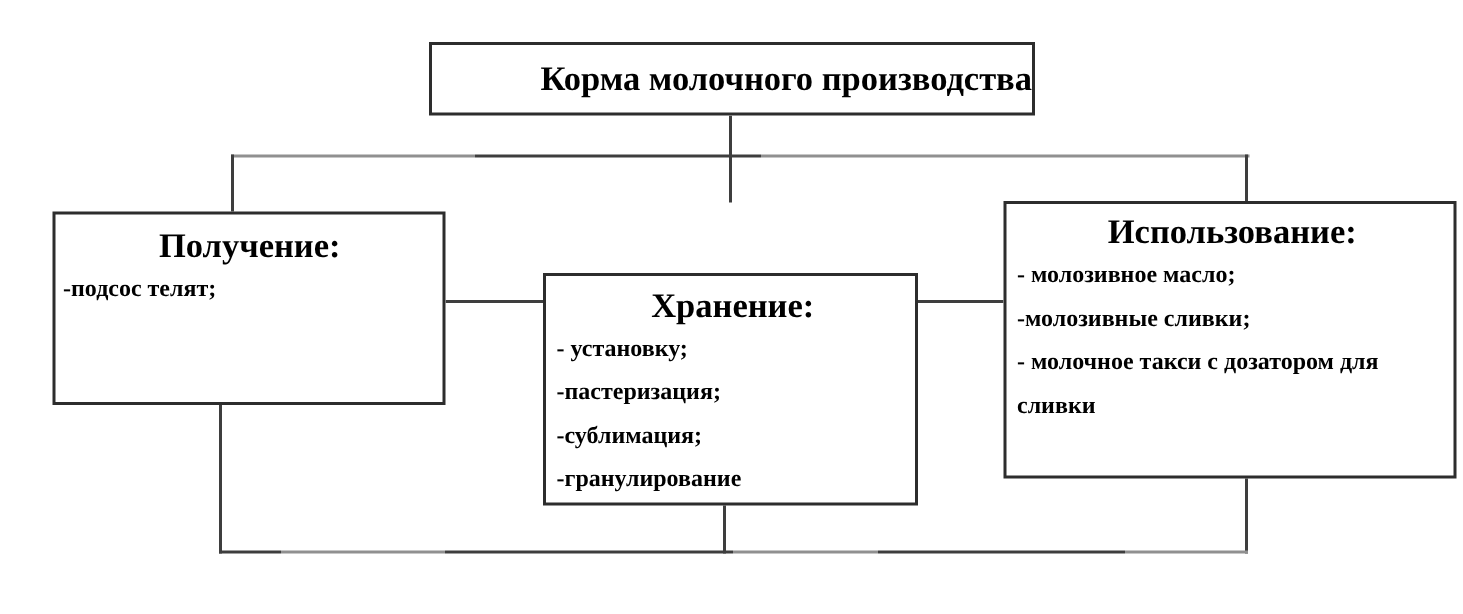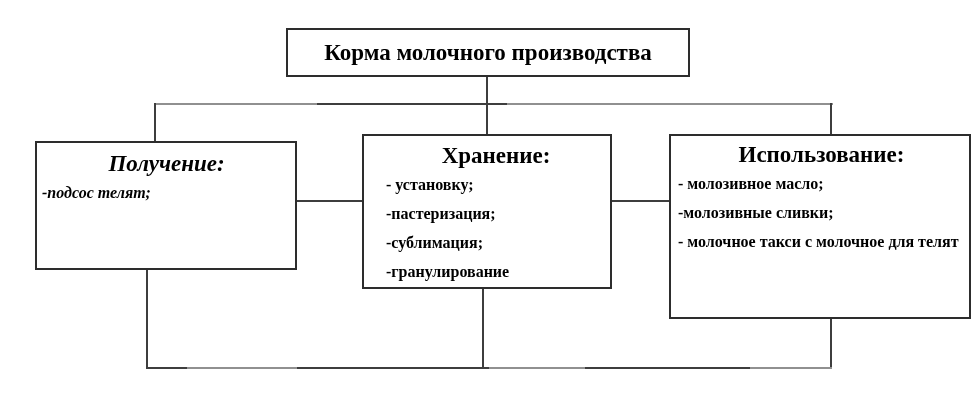--- a/index.html
+++ b/index.html
@@ -26,43 +26,43 @@
     background:var(--background);
   }
   .node-title{
     text-align:center;
     font-size:23px;
     line-height:29px;
   }
   .node-items{font-size:16px;line-height:29px;}
   .node-item{white-space:normal;}
   .root-node{
-    display:flex;align-items:center;justify-content:center;
+    display:flex;align-items:center;justify-content:flex-end;
     font-size:23px;
   }
   .connector{position:absolute;background:var(--line);}
   .connector.h{height:2px;}
   .connector.v{width:2px;}
   .h-top{
     background:linear-gradient(90deg,
       var(--line-light) 0%,var(--line-light) 24%,
       var(--line) 24%,var(--line) 52%,
       var(--line-light) 52%,var(--line-light) 100%);
   }
   .h-bottom{
     background:linear-gradient(90deg,
       var(--line) 0%,var(--line) 6%,
       var(--line-light) 6%,var(--line-light) 22%,
       var(--line) 22%,var(--line) 50%,
       var(--line-light) 50%,var(--line-light) 64%,
       var(--line) 64%,var(--line) 88%,
       var(--line-light) 88%,var(--line-light) 100%);
   }
-  .pad-l4{padding:6px 4px 0 5px;font-style:italic;}
-  .pad-l6{padding:5px 4px 0 22px;}
+  .pad-l4{padding:6px 4px 0 5px;}
+  .pad-l6{padding:5px 4px 0 7px;margin-top:48px;}
   .pad-l5{padding:4px 4px 0 7px;}
 </style>
 </head>
 <body>
 
 <div class="canvas">
 
   <div class="connector v" style="left:486px;top:77px;height:58px;"></div>
   <div class="connector h h-top" style="left:154px;top:103px;width:679px;"></div>
   <div class="connector v" style="left:154px;top:103px;height:39px;"></div>
@@ -93,17 +93,17 @@
       <div class="node-item">-сублимация;</div>
       <div class="node-item">-гранулирование</div>
     </div>
   </div>
 
   <div class="node pad-l5" style="left:669px;top:134px;width:302px;height:185px;">
     <div class="node-title">Использование:</div>
     <div class="node-items">
       <div class="node-item">- молозивное масло;</div>
       <div class="node-item">-молозивные сливки;</div>
-      <div class="node-item">- молочное такси с молочное для телят</div>
+      <div class="node-item">- молочное такси с дозатором для сливки</div>
     </div>
   </div>
 
 </div>
 
 </body></html>

